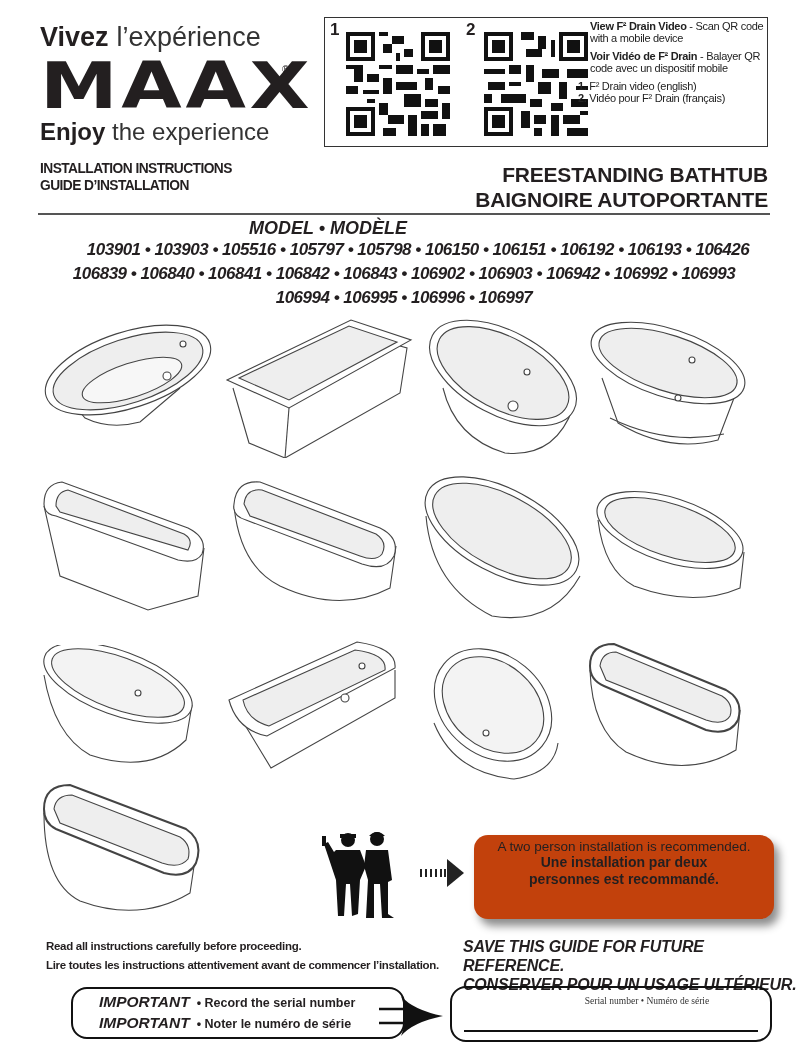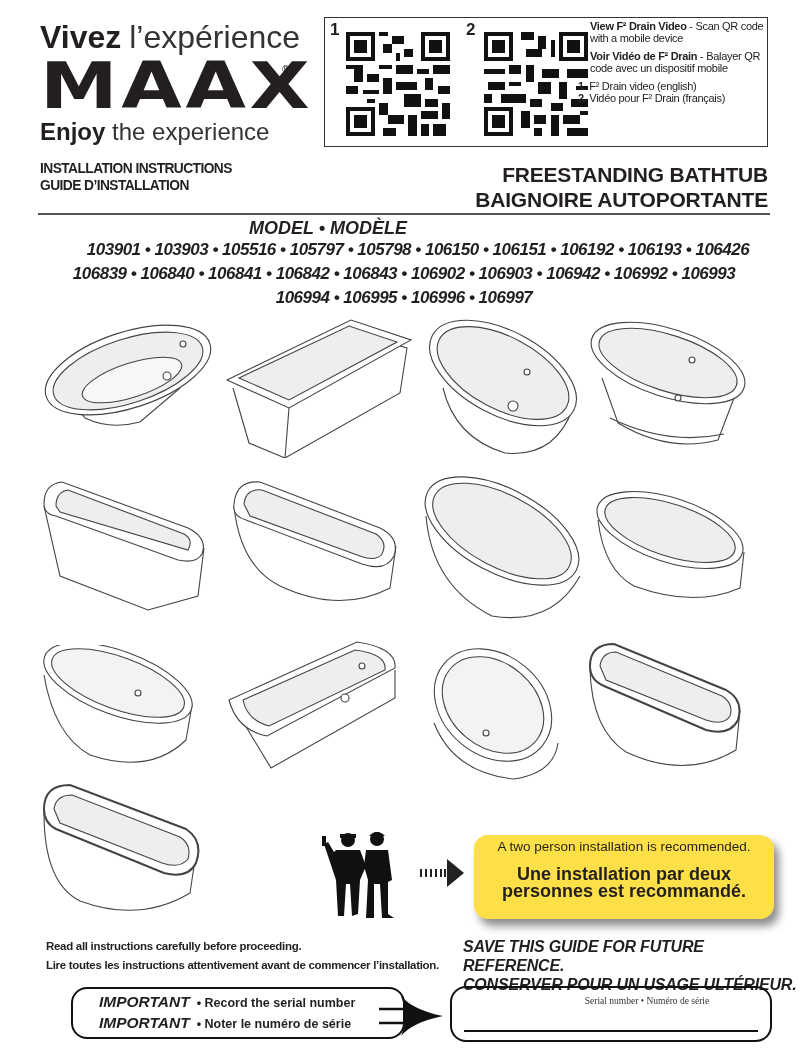--- a/index.html
+++ b/index.html
@@ -1,19 +1,19 @@
 <!DOCTYPE html>
 <html><head>
 <meta charset="utf-8">
 <style>
   html,body{margin:0;padding:0;background:#fff;}
   body{width:808px;height:1062px;position:relative;overflow:hidden;font-family:"Liberation Sans",sans-serif;color:#231f20;}
   .abs{position:absolute;}
   
-  .brand-top{left:40px;top:22px;font-size:32px;line-height:30px;white-space:nowrap;}
+  .brand-top{left:40px;top:22px;font-size:27px;line-height:30px;white-space:nowrap;}
   .brand-top b{font-weight:700;}
   .brand-top .light{font-weight:400;color:#333;margin-left:8px;}
   .brand-logo{left:40px;top:54px;font-size:64px;font-weight:900;letter-spacing:3px;line-height:64px;font-family:"DejaVu Sans",sans-serif;transform:scaleX(1.22);transform-origin:left;}
   .brand-reg{left:282px;top:64px;font-size:10px;}
   .brand-bottom{left:40px;top:118px;font-size:24px;line-height:28px;white-space:nowrap;}
   .brand-bottom .light{font-weight:400;color:#333;}
   .inst{left:40px;top:160px;font-size:14.5px;font-weight:700;line-height:17px;letter-spacing:-0.6px;transform:scaleX(0.95);transform-origin:left;}
   
   .qr-box{left:324px;top:17px;width:444px;height:130px;border:1.5px solid #333;box-sizing:border-box;}
   .qr-num{font-size:17px;font-weight:700;}
@@ -22,23 +22,23 @@
   .qr-text p{margin:0 0 6px 12px;}
   .qr-text b{font-weight:700;}
   
   .title{right:40px;top:162px;text-align:right;font-size:21px;font-weight:700;line-height:25px;letter-spacing:-0.2px;}
   .rule{left:38px;top:213px;width:732px;height:2px;background:#555;}
   .model-head{left:0;width:656px;top:218px;text-align:center;font-size:18px;font-weight:700;font-style:italic;}
   .model-line{left:0;width:808px;text-align:center;font-size:17px;font-weight:700;font-style:italic;letter-spacing:-0.5px;}
   
   .tub{position:absolute;}
   
-  .callout{left:474px;top:835px;width:300px;height:84px;background:#fde047;border-radius:14px;box-shadow:5px 7px 8px rgba(0,0,0,0.45);text-align:center;}
+  .callout{left:474px;top:835px;width:300px;height:84px;background:#c2410c;border-radius:14px;box-shadow:5px 7px 8px rgba(0,0,0,0.45);text-align:center;}
   .callout .en{font-size:13.5px;margin-top:4px;}
-  .callout .fr{font-size:18px;font-weight:700;margin-top:12px;line-height:17px;}
+  .callout .fr{font-size:14px;font-weight:700;margin-top:0;line-height:17px;}
   .read{left:46px;top:937px;font-size:11.5px;font-weight:700;line-height:19px;letter-spacing:-0.3px;}
   .save{left:463px;top:937px;font-size:16px;font-weight:700;font-style:italic;line-height:19px;letter-spacing:-0.2px;}
   .imp-box{left:47px;top:987px;width:334px;height:52px;border:2.5px solid #111;border-radius:16px;box-sizing:border-box;margin-left:24px;}
   .imp-line{position:absolute;left:26px;font-size:12.5px;font-weight:700;white-space:nowrap;}
   .imp-line i{font-size:15.5px;font-weight:700;}
   .serial-box{left:450px;top:986px;width:322px;height:56px;border:2.5px solid #111;border-radius:16px;box-sizing:border-box;}
   .serial-label{position:absolute;left:0;width:100%;top:8px;text-align:center;font-family:"Liberation Serif",serif;font-size:9.5px;color:#333;padding-left:36px;}
   .serial-line{position:absolute;left:12px;right:12px;top:42px;height:1.5px;background:#111;}
 </style>
 </head>

